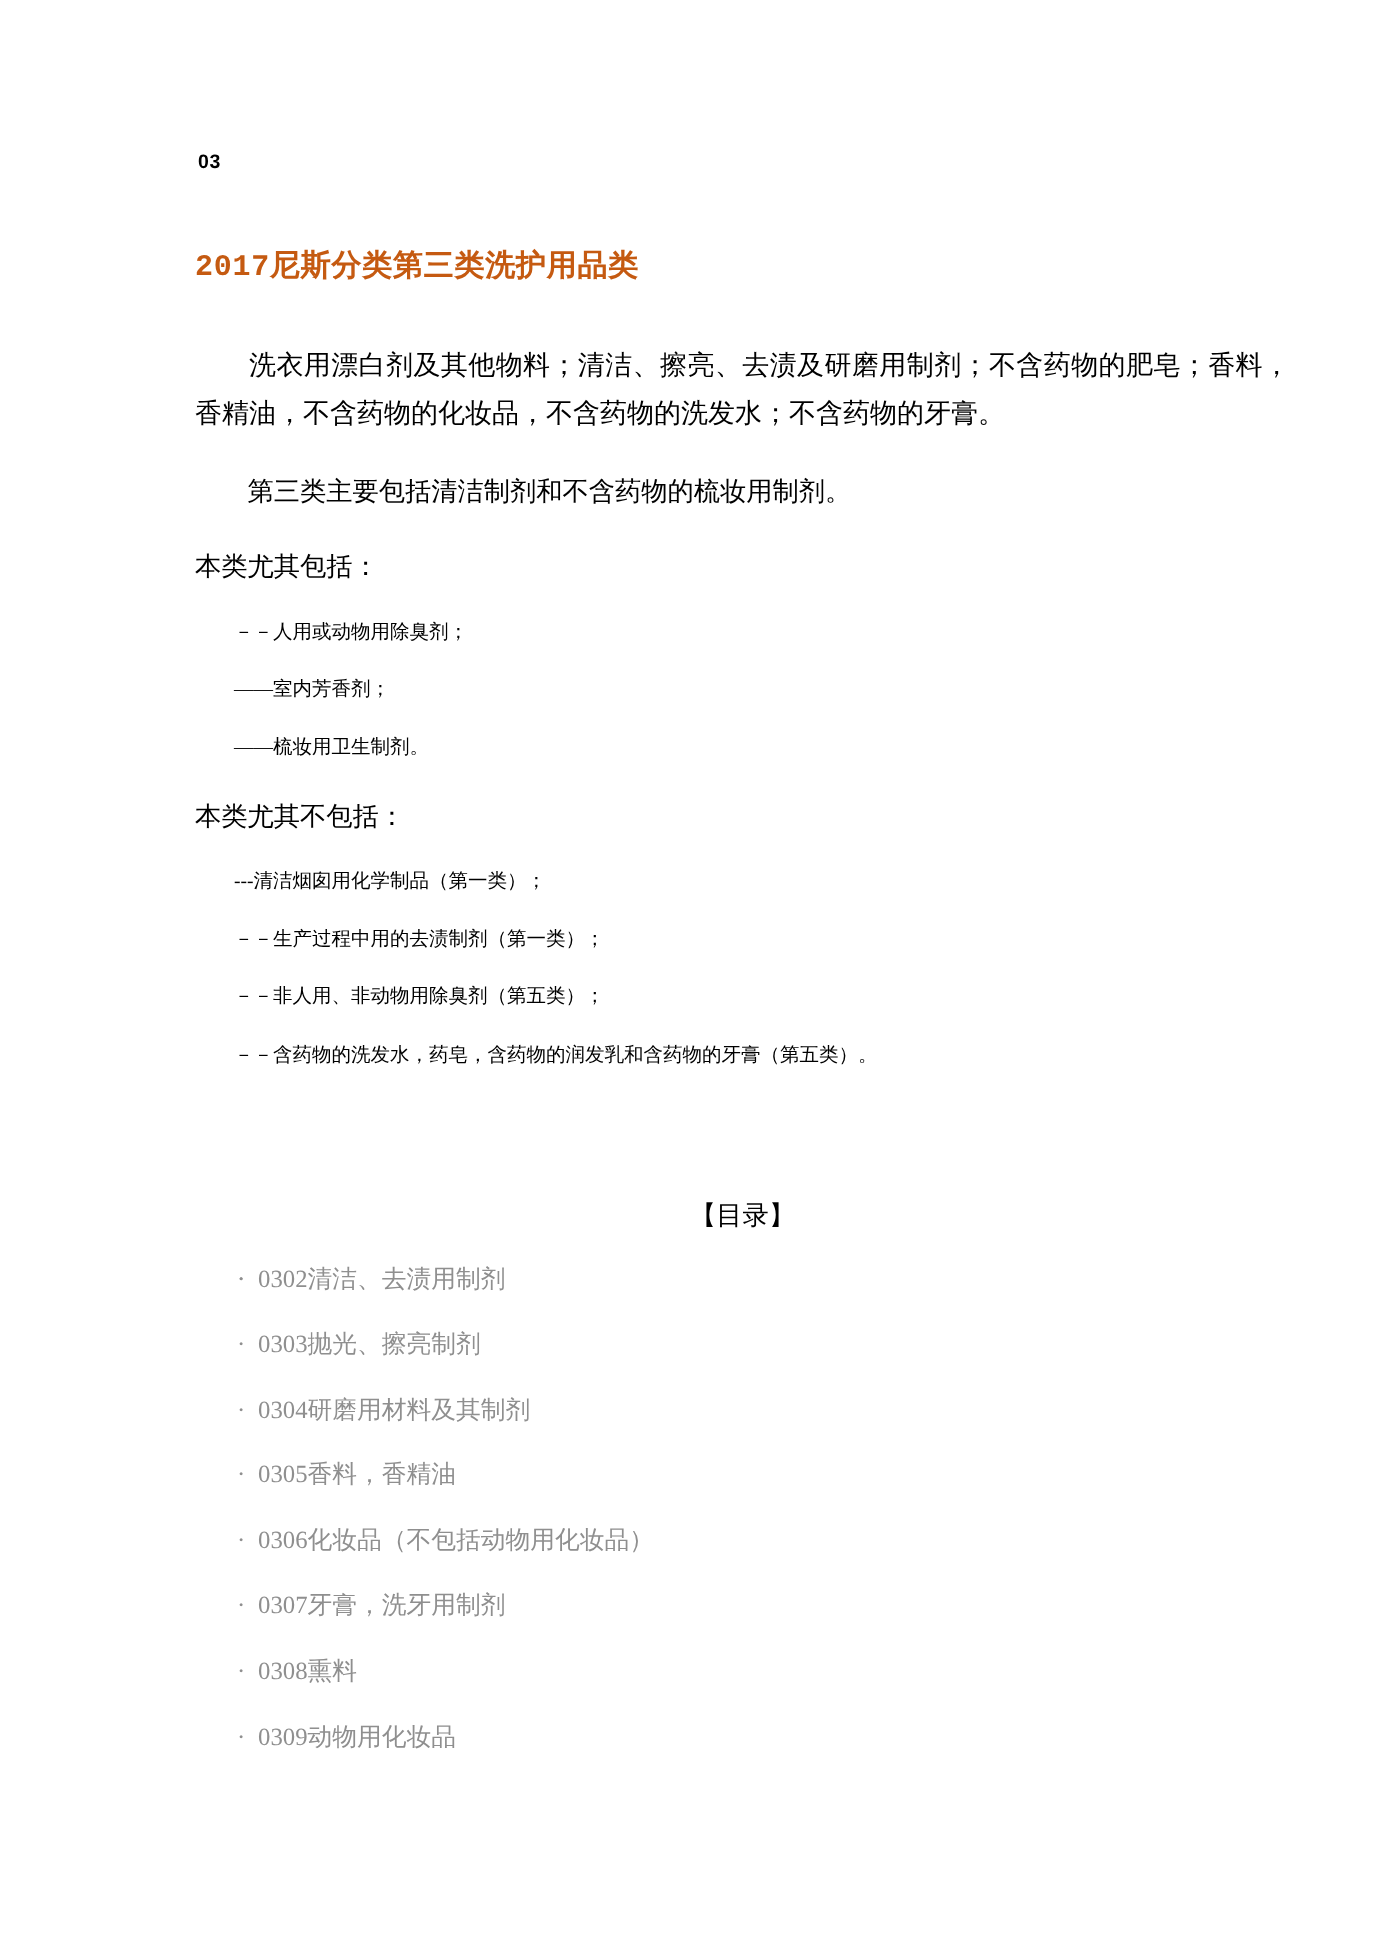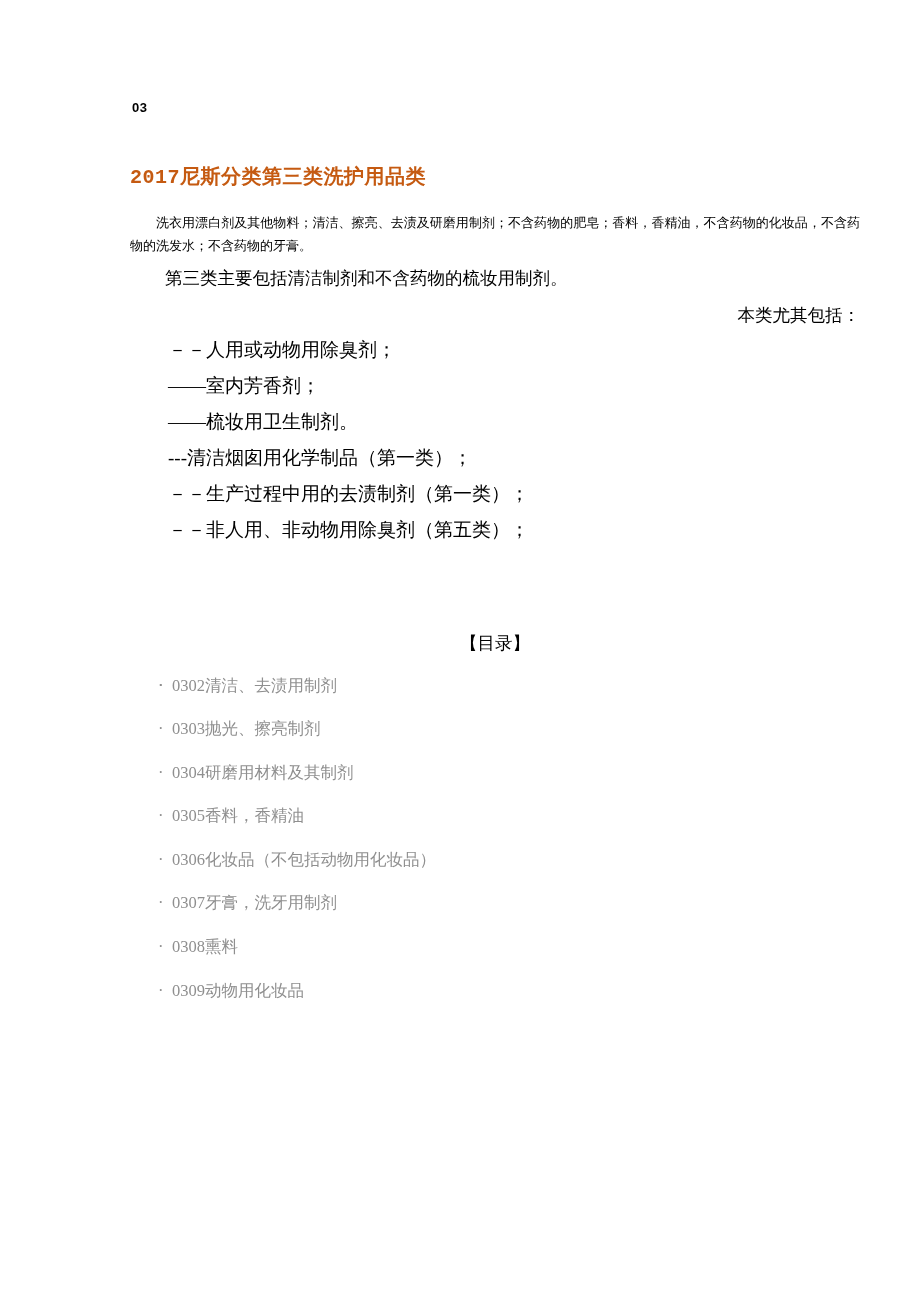--- a/index.html
+++ b/index.html
@@ -36,48 +36,48 @@
     font-weight: bold;
     color: #c55a11;
     margin-top: 48px;
     margin-bottom: 0;
     letter-spacing: 0.5px;
   }
   p {
     margin: 0;
   }
   .lead {
-    font-size: 13px;
+    font-size: 18px;
     line-height: 1.75;
     text-indent: 2em;
-    margin-top: 22px;
+    margin-top: 38px;
     text-align: justify;
   }
   .center-head {
     font-size: 17.5px;
     line-height: 1.8;
     text-align: center;
     margin-top: 16px;
   }
   .para-indent {
     font-size: 17.5px;
     line-height: 1.9;
     text-indent: 2em;
-    margin-top: 4px;
+    margin-top: 20px;
   }
   .para-flush {
     font-size: 17.5px;
     line-height: 1.9;
-    margin-top: 4px;
-    text-align: right;
+    margin-top: 17px;
   }
   .item {
-    font-size: 19px;
+    font-size: 13px;
     line-height: 1.9;
     text-indent: 2em;
+    margin-top: 14px;
   }
   .spacer-big {
     height: 70px;
   }
   .toc-head {
     font-size: 17.5px;
     text-align: center;
     margin-top: 12px;
     margin-bottom: 6px;
   }
@@ -114,24 +114,26 @@
 
 
   <p class="para-indent">第三类主要包括清洁制剂和不含药物的梳妆用制剂。</p>
 
   <p class="para-flush">本类尤其包括：</p>
 
   <p class="item">－－人用或动物用除臭剂；</p>
   <p class="item">——室内芳香剂；</p>
   <p class="item">——梳妆用卫生制剂。</p>
 
+  <p class="para-flush">本类尤其不包括：</p>
 
   <p class="item">---清洁烟囱用化学制品（第一类）；</p>
   <p class="item">－－生产过程中用的去渍制剂（第一类）；</p>
   <p class="item">－－非人用、非动物用除臭剂（第五类）；</p>
+  <p class="item">－－含药物的洗发水，药皂，含药物的润发乳和含药物的牙膏（第五类）。</p>
 
   <div class="spacer-big"></div>
 
   <p class="toc-head">【目录】</p>
 
   <ul class="toc-list">
     <li><span class="bullet">·</span></li>
     <li><span class="bullet">·</span><span>0302清洁、去渍用制剂</span></li>
     <li><span class="bullet">·</span><span>0303抛光、擦亮制剂</span></li>
     <li><span class="bullet">·</span><span>0304研磨用材料及其制剂</span></li>

